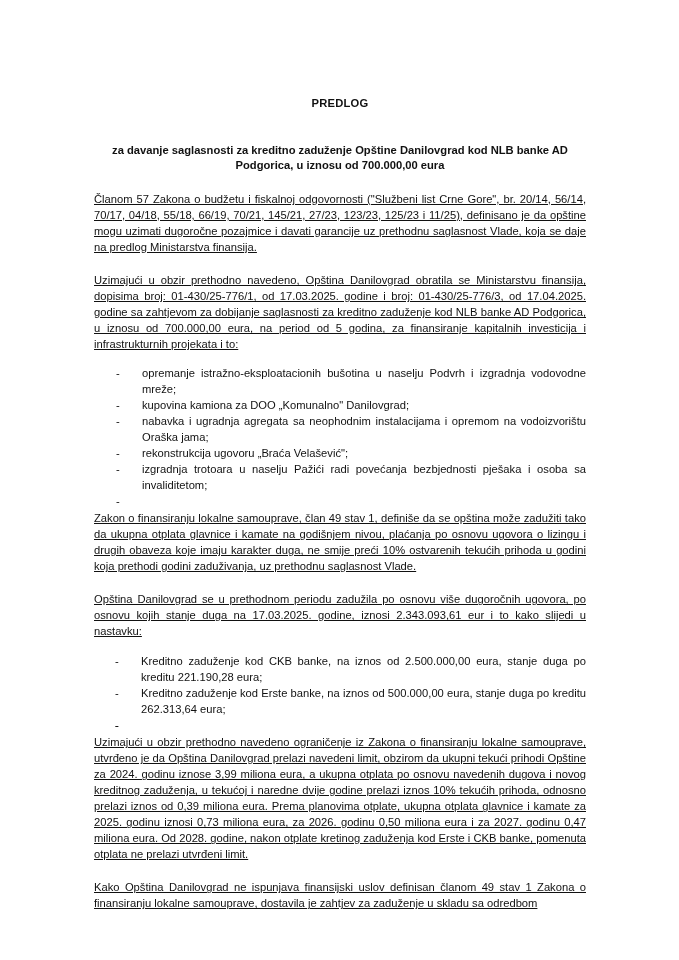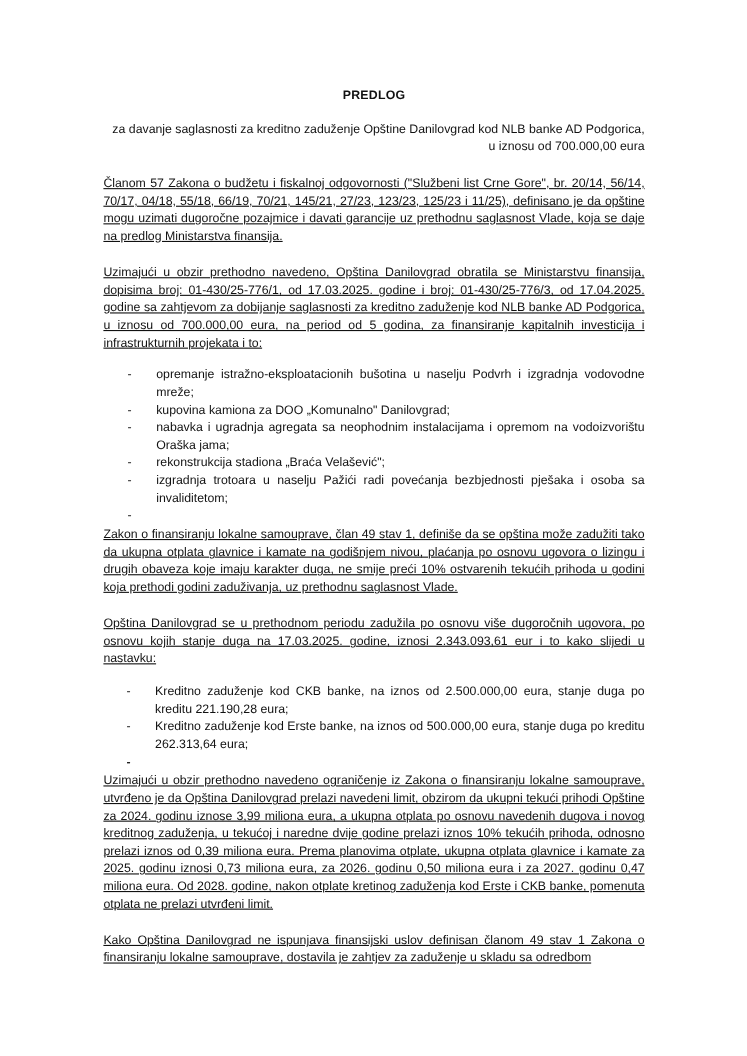--- a/index.html
+++ b/index.html
@@ -24,33 +24,33 @@
     padding: 0;
     overflow: hidden;
   }
   .content {
     position: absolute;
     left: 94px;
     top: 0;
     width: 492px;
   }
   .doc-title {
-    margin: 0;
+    margin: 16px;
     padding-top: 81px;
     text-align: center;
     font-size: 11.2px;
     font-weight: bold;
     letter-spacing: 0.02em;
   }
   .doc-subtitle {
     margin: 0;
     padding-top: 18px;
-    text-align: right;
+    text-align: center;
     font-size: 11.2px;
-    font-weight: normal;
+    font-weight: bold;
     line-height: 1.38;
   }
   p.para {
     margin: 0;
     padding-top: 17px;
     font-size: 11.2px;
     line-height: 1.43;
     text-align: justify;
     text-justify: inter-word;
     text-decoration: underline;
@@ -109,21 +109,21 @@
       <li>
         <span class="dash">-</span>
         <span class="txt">kupovina kamiona za DOO „Komunalno" Danilovgrad;</span>
       </li>
       <li>
         <span class="dash">-</span>
         <span class="txt">nabavka i ugradnja agregata sa neophodnim instalacijama i opremom na vodoizvorištu Oraška jama;</span>
       </li>
       <li>
         <span class="dash">-</span>
-        <span class="txt">rekonstrukcija stadiona „Braća Velašević";</span>
+        <span class="txt">rekonstrukcija ugovoru „Braća Velašević";</span>
       </li>
       <li>
         <span class="dash">-</span>
         <span class="txt">izgradnja trotoara u naselju Pažići radi povećanja bezbjednosti pješaka i osoba sa invaliditetom;</span>
       </li>
       <li>
         <span class="dash">-</span>
       </li>
     </ul>
 

